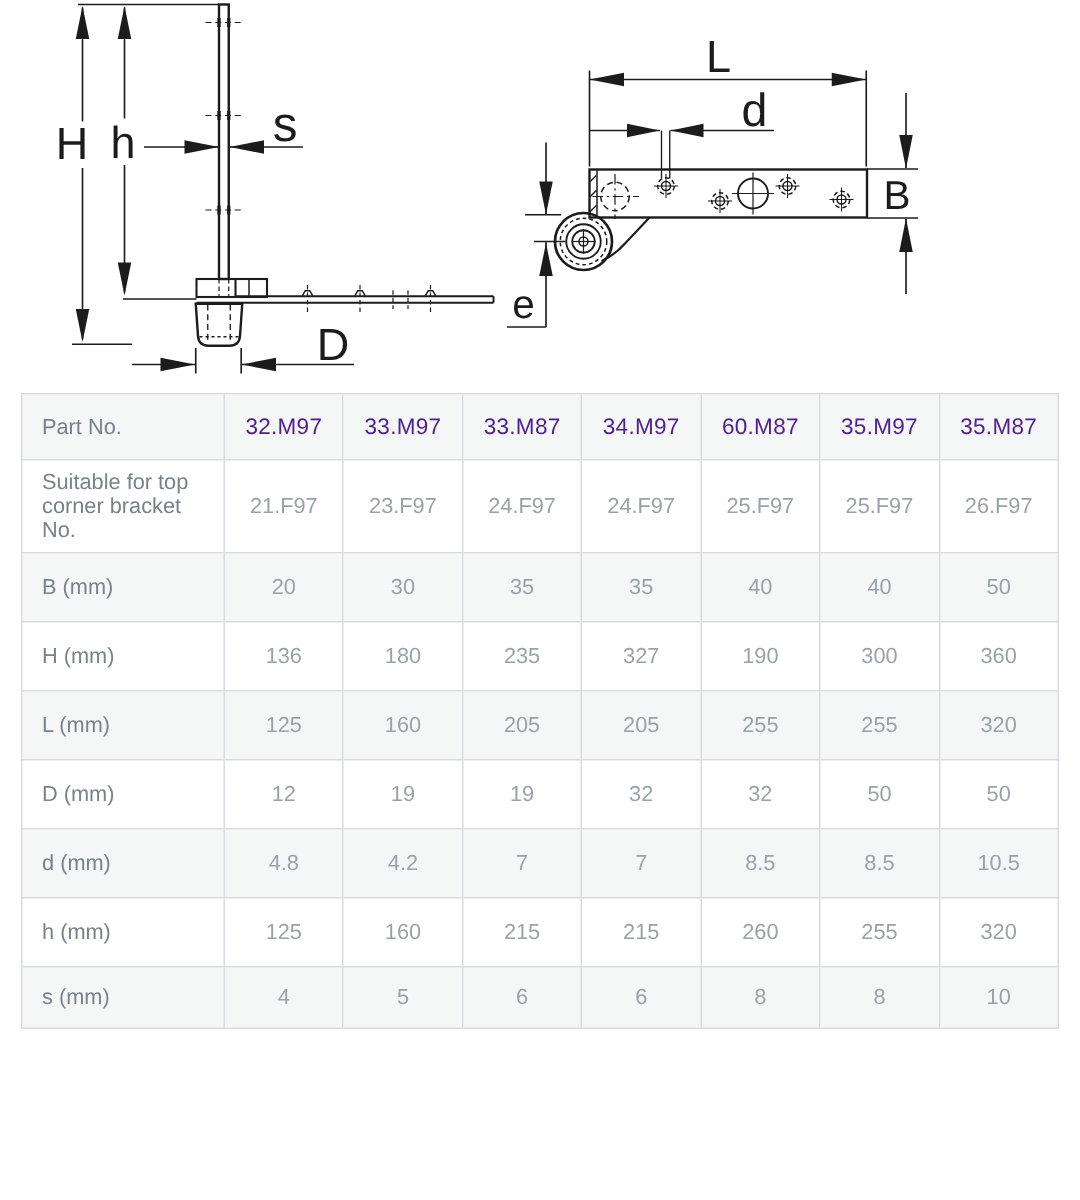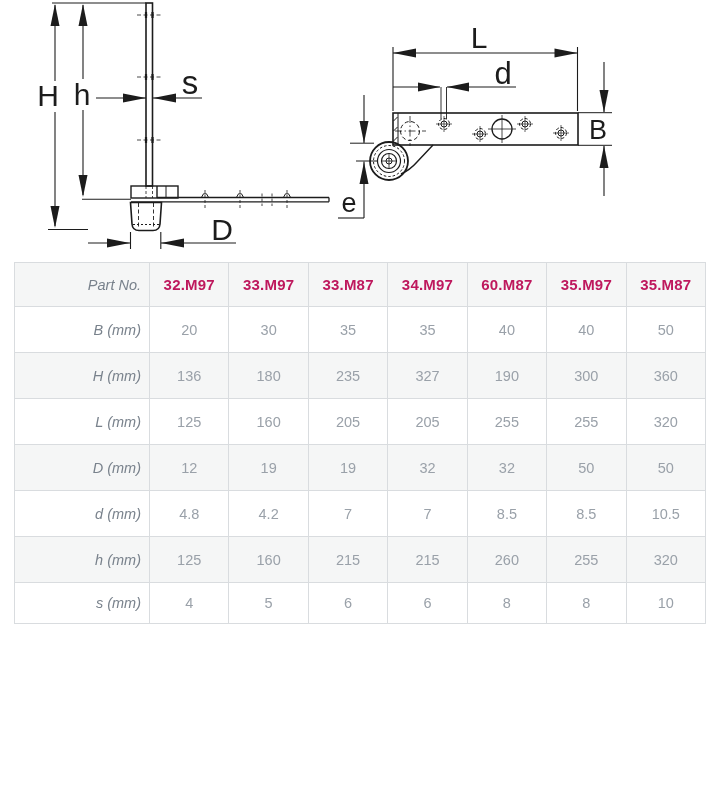--- a/index.html
+++ b/index.html
@@ -14,27 +14,27 @@
   table.spec{
     border-collapse:collapse;table-layout:fixed;
     width:692px;margin:4px 0 0 14px;
   }
   .spec th,.spec td{
     border:1px solid #d9dcdf;
     font-size:14.5px;font-weight:400;
     overflow:hidden;
   }
   .spec th{
-    text-align:right;padding:4px 8px 4px 13px;
-    color:#79828c;font-weight:400;font-style:italic;
+    text-align:left;padding:4px 8px 4px 13px;
+    color:#79828c;font-weight:400;
   }
   .spec td{text-align:center;color:#9aa1a9;padding:2px 4px;}
   .spec tr:nth-child(odd){background:#f5f6f6;}
   .spec tr:nth-child(even){background:#ffffff;}
-  .spec td.pn{color:#be185d;font-weight:700;font-size:15px;letter-spacing:.2px;}
+  .spec td.pn{color:#4c1d95;font-weight:400;font-size:15px;letter-spacing:.2px;}
   tr.rh{height:44px;}
   tr.rt{height:62px;}
   tr.rs{height:46px;}
   tr.rl{height:41px;}
 </style>
 </head>
 <body>
 
 <svg class="drawing" width="720" height="258" viewBox="0 0 720 258">
 
@@ -236,20 +236,30 @@
     <tr class="rh">
       <th>Part No.</th>
       <td class="pn">32.M97</td>
       <td class="pn">33.M97</td>
       <td class="pn">33.M87</td>
       <td class="pn">34.M97</td>
       <td class="pn">60.M87</td>
       <td class="pn">35.M97</td>
       <td class="pn">35.M87</td>
     </tr>
+    <tr class="rt">
+      <th>Suitable for top corner bracket No.</th>
+      <td>21.F97</td>
+      <td>23.F97</td>
+      <td>24.F97</td>
+      <td>24.F97</td>
+      <td>25.F97</td>
+      <td>25.F97</td>
+      <td>26.F97</td>
+    </tr>
     <tr class="rs">
       <th>B (mm)</th>
       <td>20</td>
       <td>30</td>
       <td>35</td>
       <td>35</td>
       <td>40</td>
       <td>40</td>
       <td>50</td>
     </tr>

